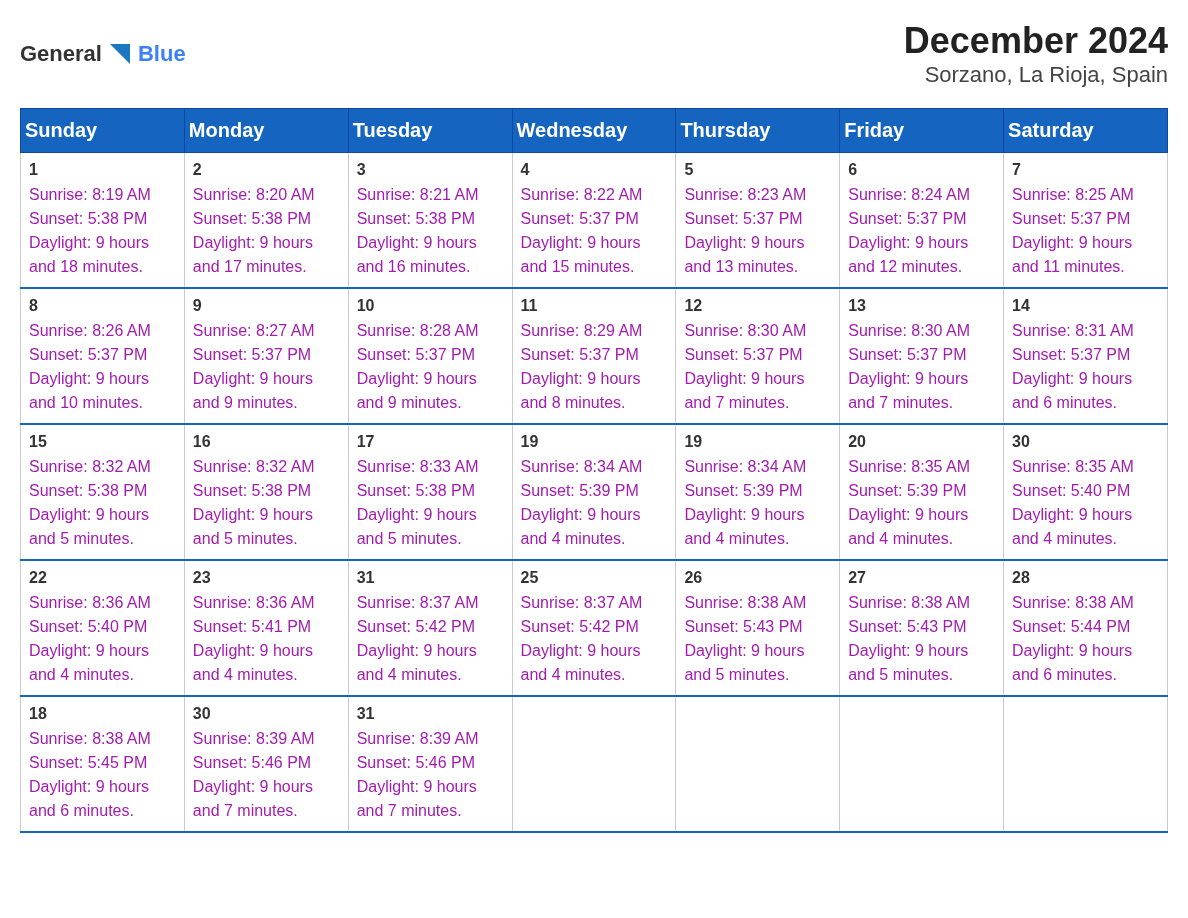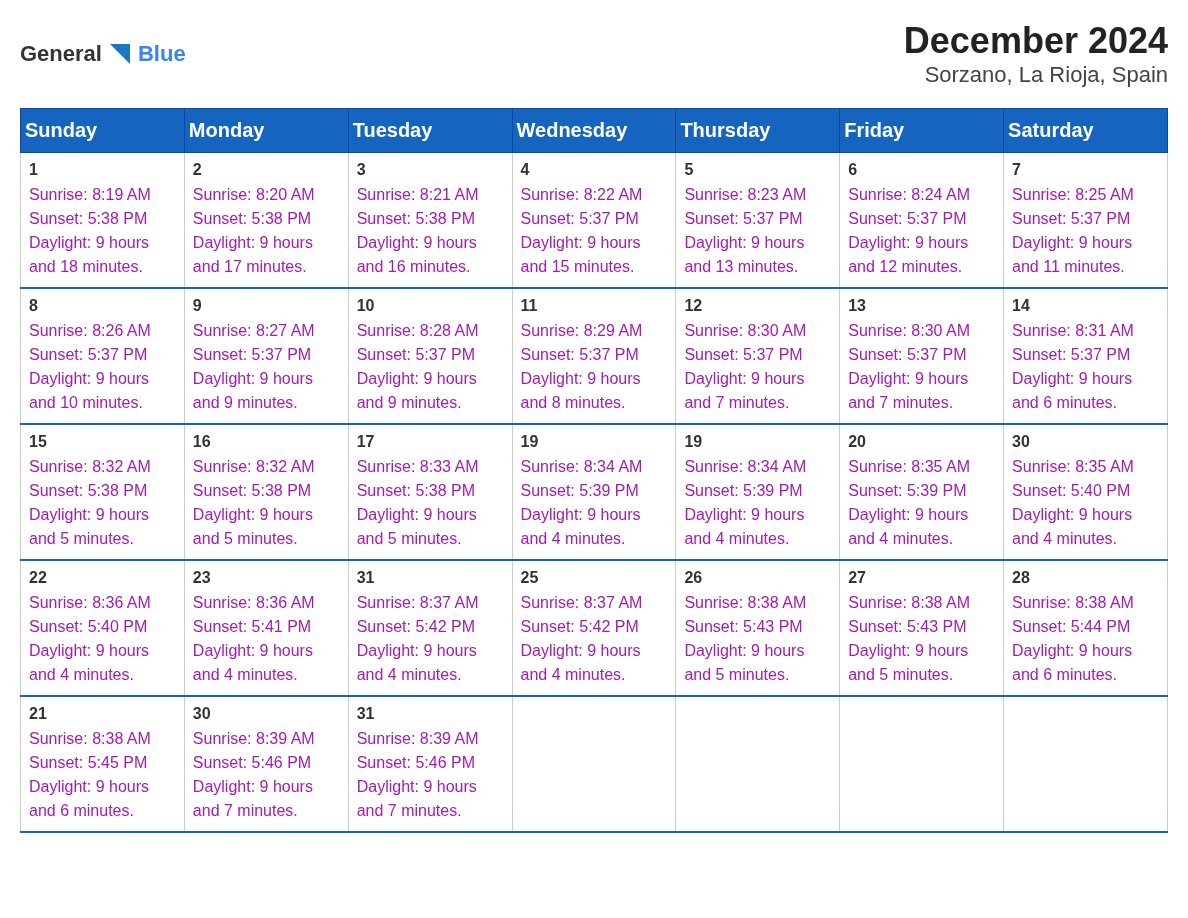--- a/index.html
+++ b/index.html
@@ -229,21 +229,21 @@
           <span class="day-number">27</span>
           <div class="day-info">Sunrise: 8:38 AM<br>Sunset: 5:43 PM<br>Daylight: 9 hours<br>and 5 minutes.</div>
         </td>
         <td>
           <span class="day-number">28</span>
           <div class="day-info">Sunrise: 8:38 AM<br>Sunset: 5:44 PM<br>Daylight: 9 hours<br>and 6 minutes.</div>
         </td>
       </tr>
       <tr>
         <td>
-          <span class="day-number">21</span>
+          <span class="day-number">18</span>
           <div class="day-info">Sunrise: 8:38 AM<br>Sunset: 5:45 PM<br>Daylight: 9 hours<br>and 6 minutes.</div>
         </td>
         <td>
           <span class="day-number">30</span>
           <div class="day-info">Sunrise: 8:39 AM<br>Sunset: 5:46 PM<br>Daylight: 9 hours<br>and 7 minutes.</div>
         </td>
         <td>
           <span class="day-number">31</span>
           <div class="day-info">Sunrise: 8:39 AM<br>Sunset: 5:46 PM<br>Daylight: 9 hours<br>and 7 minutes.</div>
         </td>

